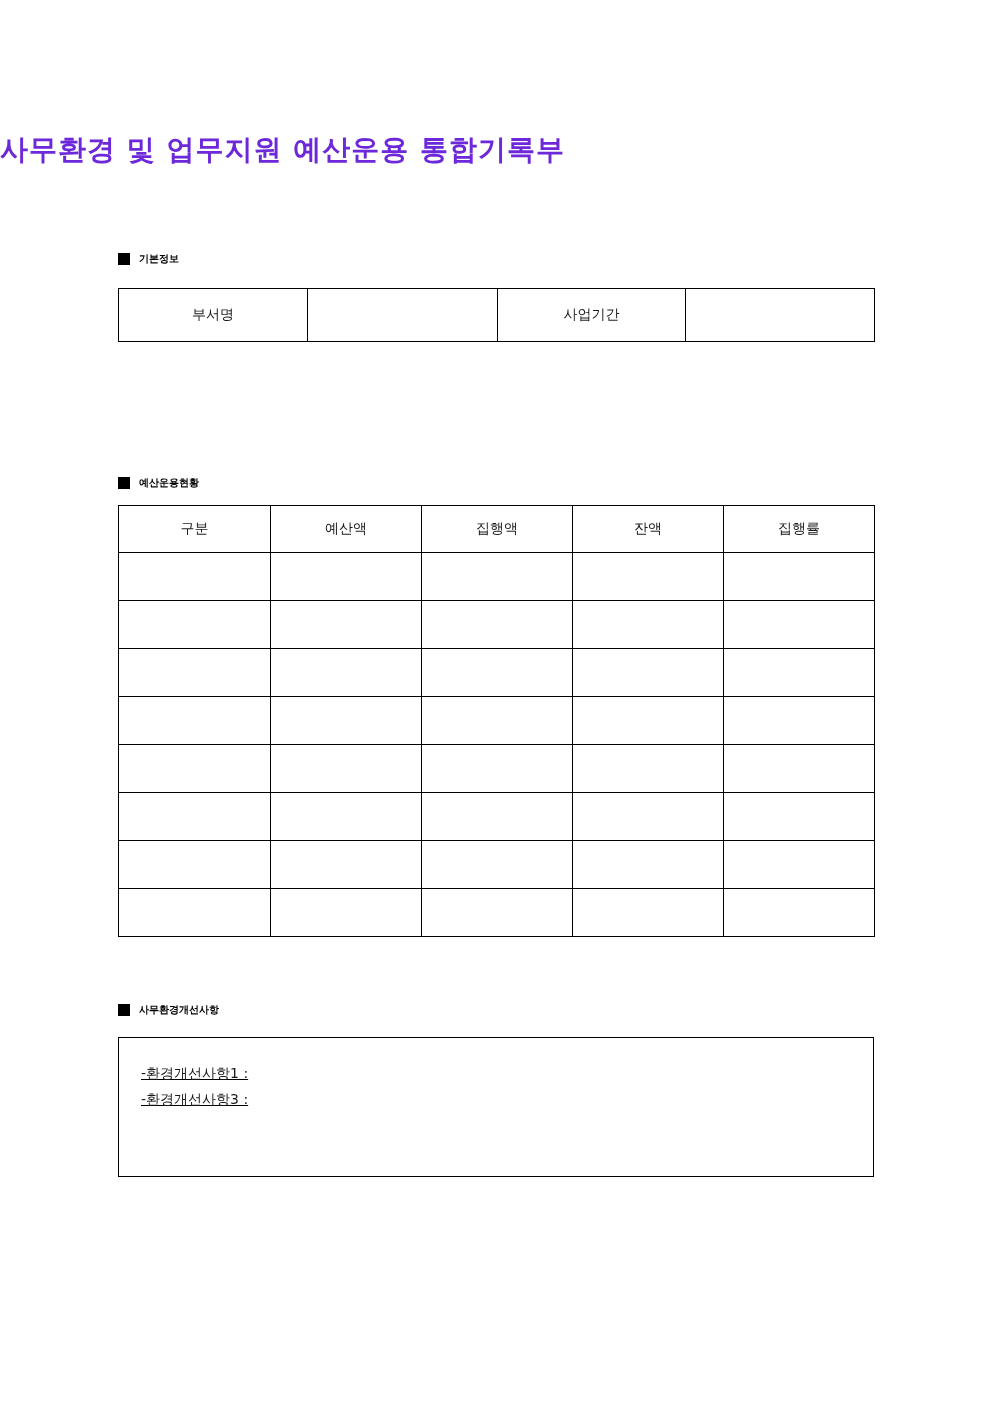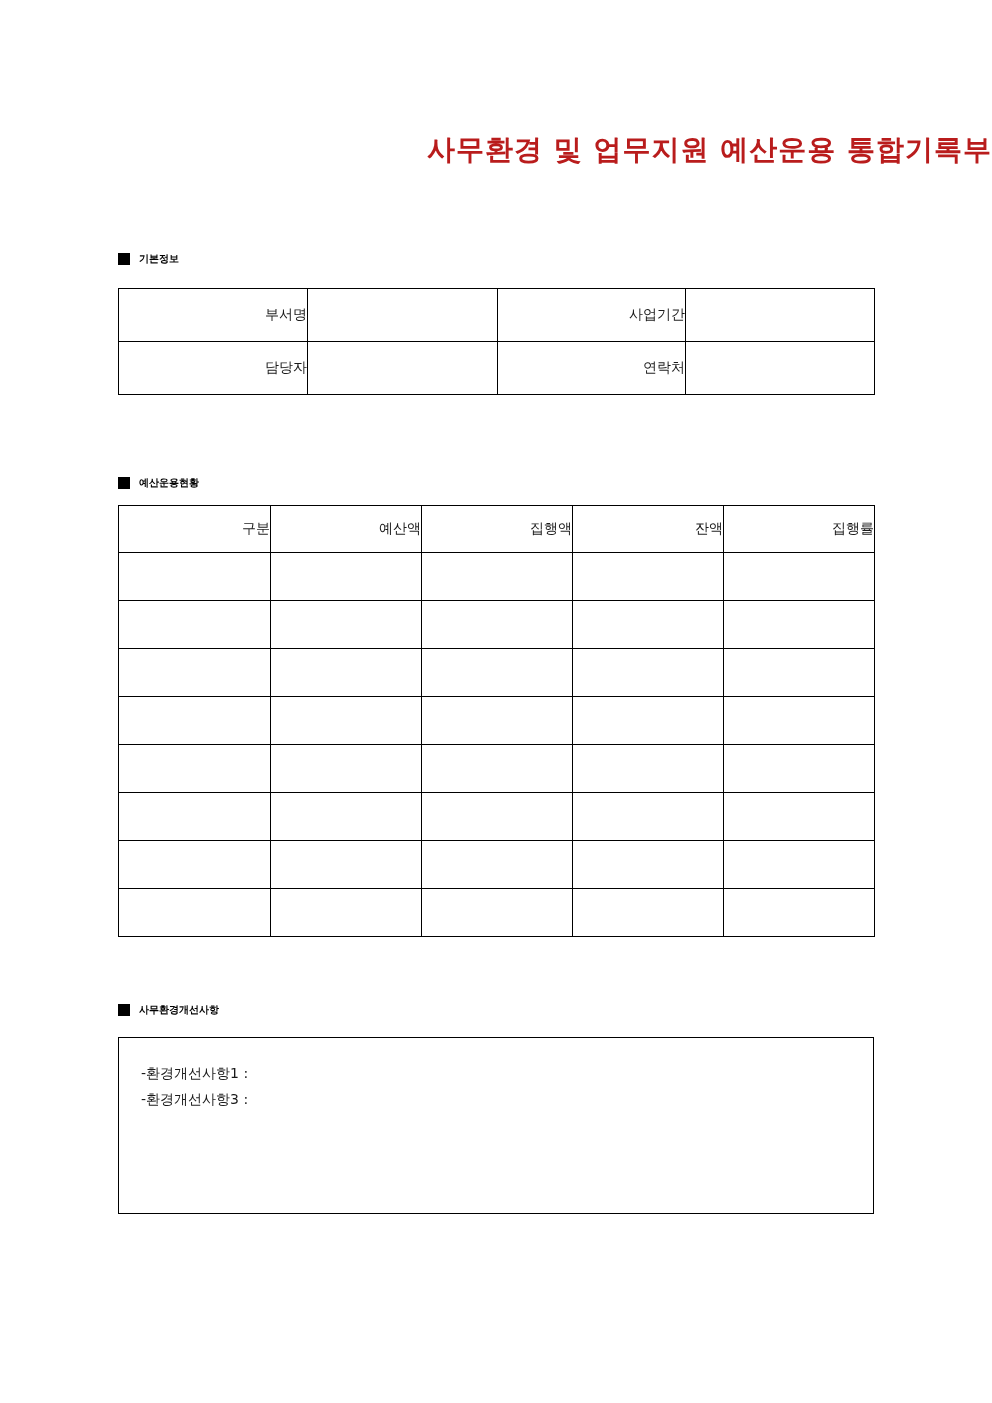--- a/index.html
+++ b/index.html
@@ -22,25 +22,25 @@
     height: 1403px;
     box-sizing: border-box;
   }
 
   
   .doc-title {
     position: absolute;
     left: 0;
     top: 131px;
     width: 992px;
-    text-align: right;
+    text-align: left;
     font-size: 28px;
     font-weight: bold;
     letter-spacing: 1px;
-    color: #b91c1c;
+    color: #6d28d9;
     white-space: nowrap;
   }
 
   
   .section-heading {
     position: absolute;
     left: 118px;
     font-size: 10px;
     font-weight: bold;
     color: #000000;
@@ -69,21 +69,21 @@
     table-layout: fixed;
     background: #ffffff;
   }
   table.form-table td,
   table.form-table th {
     border: 1px solid #000000;
     padding: 0;
     font-size: 14px;
     font-weight: normal;
     color: #1a1a1a;
-    text-align: right;
+    text-align: center;
     vertical-align: middle;
     background: #ffffff;
   }
   td.label-cell,
   th.head-cell {
     background: #e5e5e5;
   }
   td.value-cell {
     background: #ffffff;
   }
@@ -105,25 +105,26 @@
   #table-budget col.b3 { width: 151px; }
   #table-budget col.b4 { width: 151px; }
   #table-budget col.b5 { width: 151px; }
 
   
   #improve-box {
     position: absolute;
     left: 118px;
     top: 1037px;
     width: 756px;
-    height: 177px;
+    height: 140px;
     border: 1px solid #000000;
     background: #ffffff;
     box-sizing: border-box;
     padding: 22px 0 0 22px;
+    text-decoration: underline;
   }
   #improve-box .improve-line {
     font-size: 14px;
     color: #1a1a1a;
     line-height: 26px;
     white-space: pre;
   }
 </style>
 </head>
 <body>
@@ -142,26 +143,20 @@
       <col class="c1">
         <col class="c2">
         <col class="c3">
         <col class="c4">
     </colgroup>
     <tbody>
       <tr>
         <td class="label-cell">부서명</td>
         <td class="value-cell"></td>
         <td class="label-cell">사업기간</td>
-        <td class="value-cell"></td>
-      </tr>
-      <tr>
-        <td class="label-cell">담당자</td>
-        <td class="value-cell"></td>
-        <td class="label-cell">연락처</td>
         <td class="value-cell"></td>
       </tr>
     </tbody>
   </table>
 
   <div class="section-heading" id="heading-budget">
     <span class="bullet"></span>
     <span>예산운용현황</span>
   </div>
 

